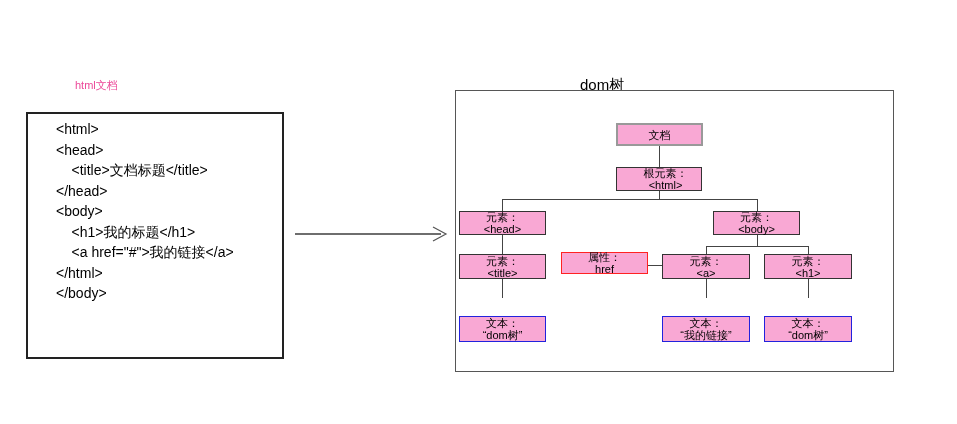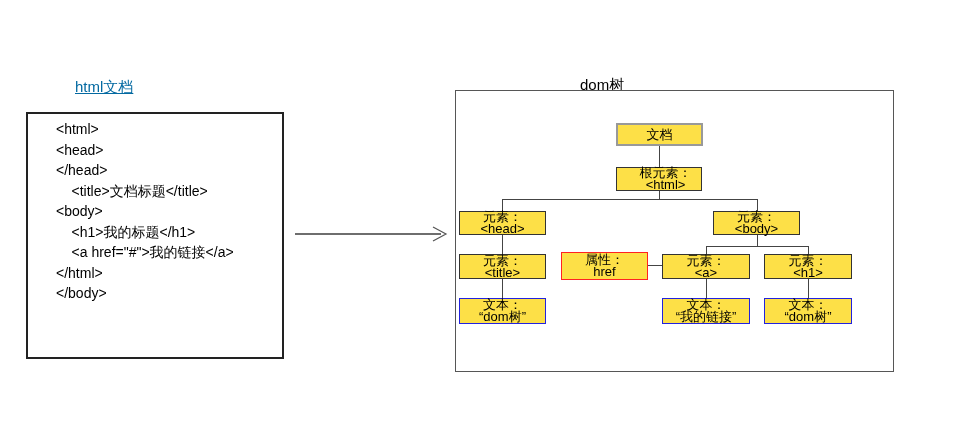--- a/index.html
+++ b/index.html
@@ -12,23 +12,22 @@
     position: relative;
     width: 957px;
     height: 424px;
     background: #ffffff;
     overflow: hidden;
   }
   
   .doc-title {
     position: absolute;
     left: 75px; top: 78px;
-    font-size: 15px;
-    color: #0369a1;
-    text-decoration: underline;
+    font-size: 11px;
+    color: #ec4899;
   }
   .code-box {
     position: absolute;
     left: 26px; top: 112px;
     width: 258px; height: 247px;
     border: 2px solid #222222;
     background: #ffffff;
     padding: 5px 0 0 28px;
   }
   .code-line {
@@ -59,40 +58,40 @@
     background: #ffffff;
   }
   .tree-bg {
     position: absolute;
     left: 458px; top: 109px;
     width: 405px; height: 224px;
     background: #fffef8;
   }
   .node {
     position: absolute;
-    background: #fde047;
+    background: #f9a8d4;
     border: 1px solid #333333;
     display: flex;
     flex-direction: column;
     align-items: center;
     justify-content: center;
     text-align: left;
-    font-size: 13px;
+    font-size: 11px;
     line-height: 12px;
     color: #000;
   }
   .node-document { left: 616px; top: 123px; width: 87px; height: 23px; border: 2px solid #999999; }
   .node-root     { left: 616px; top: 167px; width: 86px; height: 24px; padding-left: 13px; }
   .node-head     { left: 459px; top: 211px; width: 87px; height: 24px; }
   .node-body     { left: 713px; top: 211px; width: 87px; height: 24px; }
   .node-title    { left: 459px; top: 254px; width: 87px; height: 25px; }
-  .node-attr     { left: 561px; top: 252px; width: 87px; height: 28px; border: 1px solid #ff2222; }
+  .node-attr     { left: 561px; top: 252px; width: 87px; height: 22px; border: 1px solid #ff2222; }
   .node-a        { left: 662px; top: 254px; width: 88px; height: 25px; }
   .node-h1       { left: 764px; top: 254px; width: 88px; height: 25px; }
-  .node-text     { border: 1px solid #2222dd; }
+  .node-text     { border: 1px solid #2222dd; margin-top: 18px; }
   .node-text-title   { left: 459px; top: 298px; width: 87px; height: 26px; }
   .node-text-link    { left: 662px; top: 298px; width: 88px; height: 26px; }
   .node-text-heading { left: 764px; top: 298px; width: 88px; height: 26px; }
   .line { position: absolute; background: #444444; }
   .l1  { left: 659px; top: 146px; width: 1px; height: 21px; }
   .l2  { left: 659px; top: 190px; width: 1px; height: 10px; }
   .l3  { left: 502px; top: 199px; width: 256px; height: 1px; }
   .l4  { left: 502px; top: 199px; width: 1px; height: 12px; }
   .l5  { left: 757px; top: 199px; width: 1px; height: 12px; }
   .l6  { left: 502px; top: 235px; width: 1px; height: 19px; }
@@ -107,22 +106,22 @@
 </style>
 </head>
 <body>
 
 <div class="canvas">
 
   <div class="doc-title">html文档</div>
   <div class="code-box">
     <div class="code-line">&lt;html&gt;</div>
     <div class="code-line">&lt;head&gt;</div>
+    <div class="code-line">    &lt;title&gt;文档标题&lt;/title&gt;</div>
     <div class="code-line">&lt;/head&gt;</div>
-    <div class="code-line">    &lt;title&gt;文档标题&lt;/title&gt;</div>
     <div class="code-line">&lt;body&gt;</div>
     <div class="code-line">    &lt;h1&gt;我的标题&lt;/h1&gt;</div>
     <div class="code-line">    &lt;a href="#"&gt;我的链接&lt;/a&gt;</div>
     <div class="code-line"></div>
     <div class="code-line">&lt;/html&gt;</div>
     <div class="code-line">&lt;/body&gt;</div>
   </div>
 
   <svg class="arrow-svg" viewBox="0 0 160 24">
     <line x1="2" y1="12" x2="148" y2="12" stroke="#6e6e6e" stroke-width="2"></line>

